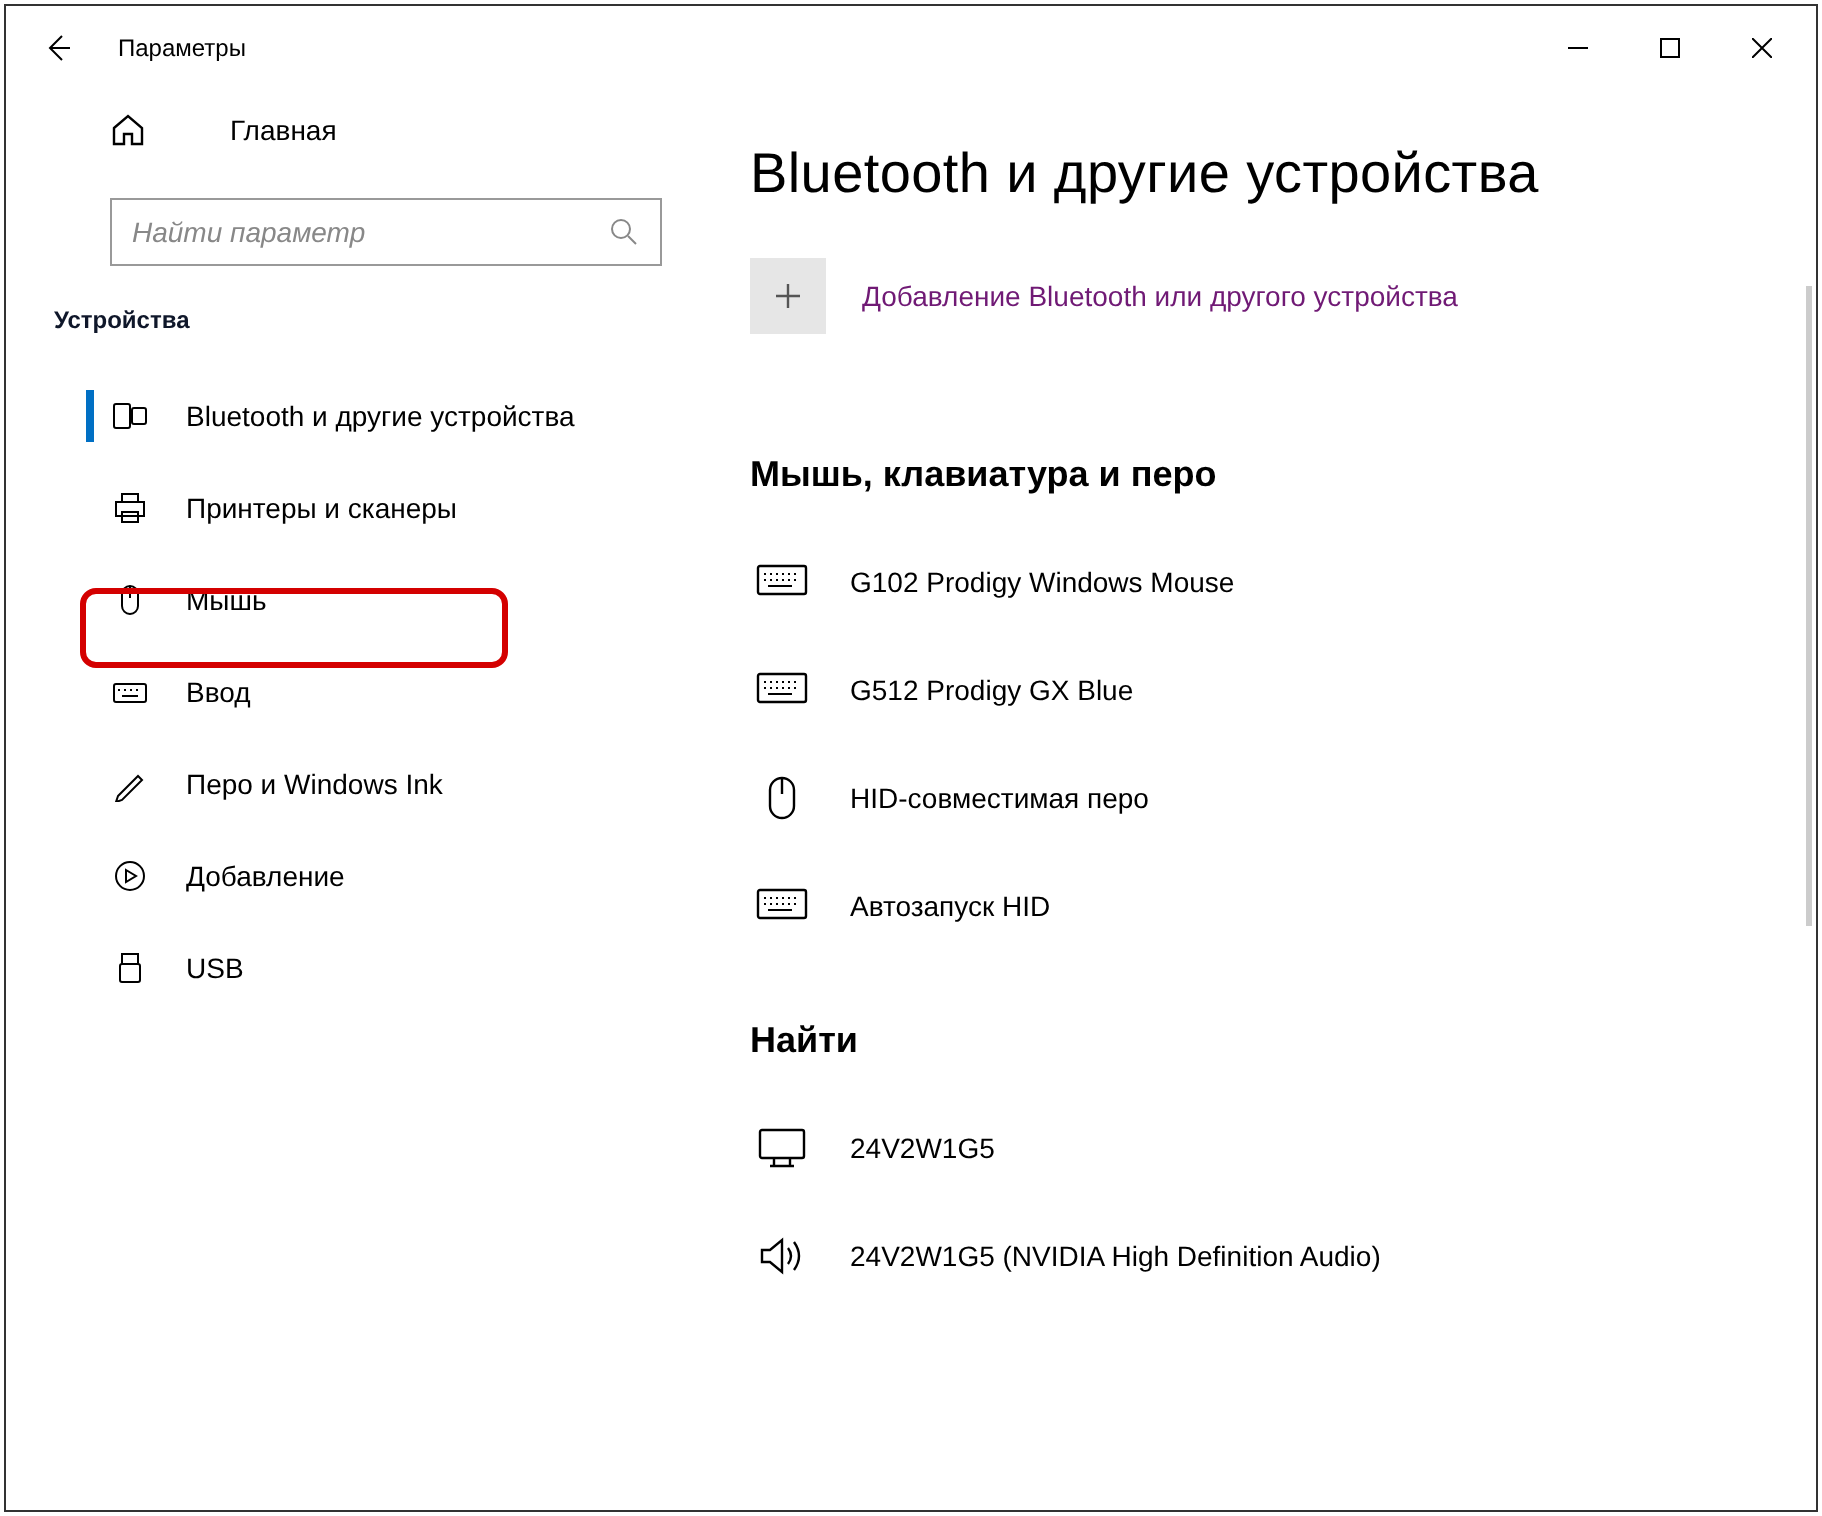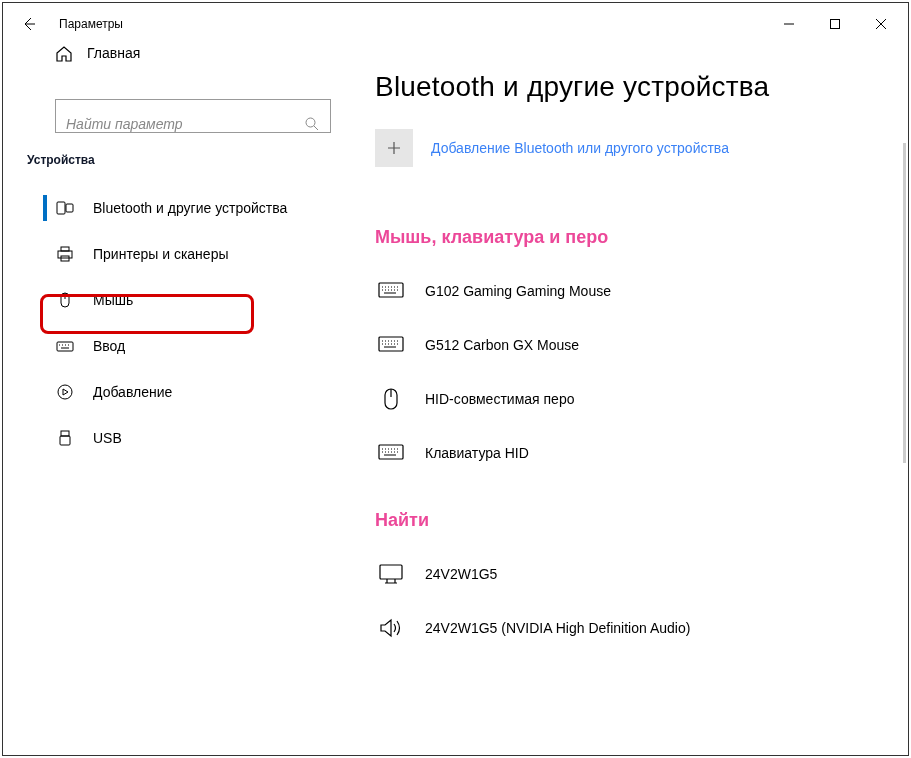--- a/index.html
+++ b/index.html
@@ -5,38 +5,38 @@
 * { margin: 0; padding: 0; box-sizing: border-box; }
 body { font-family: "Segoe UI", Tahoma, sans-serif; background: #fff; width: 911px; height: 758px; overflow: hidden; position: relative; }
 .outer { border: 1px solid #333; width: 907px; height: 754px; margin: 2px; display: flex; flex-direction: column; background: #fff; }
 .titlebar { display: flex; align-items: center; height: 42px; padding: 0 4px; }
 .back { width: 44px; height: 42px; display: flex; align-items: center; justify-content: center; cursor: pointer; }
 .app-title { font-size: 12px; color: #000; margin-left: 8px; flex: 1; }
 .win-ctl { display: flex; }
 .wc { width: 46px; height: 32px; display: flex; align-items: center; justify-content: center; cursor: pointer; }
 .body { display: flex; flex: 1; overflow: hidden; }
 .sidebar { width: 352px; padding: 0 0 0 0; }
-.home { display: flex; height: 40px; margin: 0 0 14px 52px; cursor: pointer; }
+.home { display: flex; align-items: center; height: 40px; margin: 0 0 14px 52px; cursor: pointer; gap: 28px; }
 .home svg, .nav-item svg { flex-shrink: 0; }
 .home-label { margin-left: 14px; font-size: 14px; color: #000; }
-.search { margin: 0 24px 20px 52px; height: 34px; border: 1px solid #999; display: flex; align-items: flex-end; padding: 0 10px; background: #fff; }
+.search { margin: 0 24px 20px 52px; height: 34px; border: 1px solid #999; display: flex; align-items: center; padding: 0 10px; background: #fff; }
 .search input { border: none; outline: none; flex: 1; font-size: 14px; background: transparent; }
 .search input::placeholder { color: #888; font-style: italic; }
 .cat-title { margin: 0 0 18px 24px; font-size: 12px; font-weight: 600; color: #0f172a; }
 .nav-item { display: flex; align-items: center; height: 46px; padding-left: 52px; cursor: pointer; position: relative; font-size: 14px; color: #000; }
 .nav-item.active::before { content: ""; position: absolute; left: 40px; top: 10px; bottom: 10px; width: 4px; background: #006fc4; }
 .nav-icon { width: 20px; display: flex; align-items: center; justify-content: center; }
 .nav-label { margin-left: 18px; }
 .highlight { position: absolute; left: 40px; top: 294px; width: 214px; height: 40px; border: 3px solid #d40000; border-radius: 8px; pointer-events: none; }
 .content { flex: 1; padding: 26px 30px 0 20px; overflow: hidden; position: relative; }
 .page-title { font-size: 28px; font-weight: 400; color: #000; margin-bottom: 26px; letter-spacing: 0.2px; }
 .add-row { display: flex; align-items: center; margin-bottom: 60px; cursor: pointer; }
 .add-box { width: 38px; height: 38px; background: #e6e6e6; display: flex; align-items: center; justify-content: center; margin-right: 18px; }
-.add-label { font-size: 14px; color: #3b82f6; }
-.section-header { font-size: 18px; font-weight: 600; color: #ec4899; margin-bottom: 16px; }
+.add-label { font-size: 14px; color: #701a75; }
+.section-header { font-size: 18px; font-weight: 600; color: #000000; margin-bottom: 16px; }
 .device { display: flex; align-items: center; height: 54px; }
 .dev-icon { width: 32px; display: flex; align-items: center; justify-content: center; margin-right: 18px; }
 .dev-label { font-size: 14px; color: #000; }
 .section-gap { height: 30px; }
 .scroll-track { position: absolute; right: 2px; top: 98px; width: 3px; height: 320px; background: #ccc; }
 </style>
 </head>
 <body>
 
 <div class="outer">
@@ -117,20 +117,28 @@
             <svg width="18" height="18" viewBox="0 0 18 18">
               <rect x="1" y="5" width="16" height="9" rx="1" fill="none" stroke="#000" stroke-width="1"></rect>
               <path d="M3 8 H4 M6 8 H7 M9 8 H10 M12 8 H13 M5 11 H13" stroke="#000" stroke-width="1"></path>
             </svg>
           </span>
         <span class="nav-label">Ввод</span>
       </div>
       <div class="nav-item">
         <span class="nav-icon">
             <svg width="18" height="18" viewBox="0 0 18 18">
+              <path d="M3 15 L13 5 L15 7 L5 17 L2 18 Z" fill="none" stroke="#000" stroke-width="1"></path>
+            </svg>
+          </span>
+        <span class="nav-label">Перо и Windows Ink</span>
+      </div>
+      <div class="nav-item">
+        <span class="nav-icon">
+            <svg width="18" height="18" viewBox="0 0 18 18">
               <circle cx="9" cy="9" r="7" fill="none" stroke="#000" stroke-width="1"></circle>
               <path d="M7 6 L12 9 L7 12 Z" fill="none" stroke="#000" stroke-width="1"></path>
             </svg>
           </span>
         <span class="nav-label">Добавление</span>
       </div>
       <div class="nav-item">
         <span class="nav-icon">
             <svg width="18" height="18" viewBox="0 0 18 18">
               <rect x="5" y="2" width="8" height="5" fill="none" stroke="#000" stroke-width="1"></rect>
@@ -153,48 +161,48 @@
       </div>
 
       <div class="section-header">Мышь, клавиатура и перо</div>
       <div class="device">
         <span class="dev-icon">
             <svg width="26" height="18" viewBox="0 0 26 18">
               <rect x="1" y="1" width="24" height="14" rx="1" fill="none" stroke="#000" stroke-width="1.2"></rect>
               <path d="M4 5 H5 M7 5 H8 M10 5 H11 M13 5 H14 M16 5 H17 M19 5 H20 M4 8 H5 M7 8 H8 M10 8 H11 M13 8 H14 M16 8 H17 M19 8 H20 M6 11 H18" stroke="#000" stroke-width="1"></path>
             </svg>
           </span>
-        <span class="dev-label">G102 Gaming Gaming Mouse</span>
+        <span class="dev-label">G102 Prodigy Windows Mouse</span>
       </div>
       <div class="device">
         <span class="dev-icon">
             <svg width="26" height="18" viewBox="0 0 26 18">
               <rect x="1" y="1" width="24" height="14" rx="1" fill="none" stroke="#000" stroke-width="1.2"></rect>
               <path d="M4 5 H5 M7 5 H8 M10 5 H11 M13 5 H14 M16 5 H17 M19 5 H20 M4 8 H5 M7 8 H8 M10 8 H11 M13 8 H14 M16 8 H17 M19 8 H20 M6 11 H18" stroke="#000" stroke-width="1"></path>
             </svg>
           </span>
-        <span class="dev-label">G512 Carbon GX Mouse</span>
+        <span class="dev-label">G512 Prodigy GX Blue</span>
       </div>
       <div class="device">
         <span class="dev-icon">
             <svg width="18" height="24" viewBox="0 0 18 24">
               <rect x="3" y="2" width="12" height="20" rx="6" fill="none" stroke="#000" stroke-width="1.2"></rect>
               <path d="M9 2 V10" stroke="#000" stroke-width="1.2"></path>
             </svg>
           </span>
         <span class="dev-label">HID-совместимая перо</span>
       </div>
       <div class="device">
         <span class="dev-icon">
             <svg width="26" height="18" viewBox="0 0 26 18">
               <rect x="1" y="1" width="24" height="14" rx="1" fill="none" stroke="#000" stroke-width="1.2"></rect>
               <path d="M4 5 H5 M7 5 H8 M10 5 H11 M13 5 H14 M16 5 H17 M19 5 H20 M4 8 H5 M7 8 H8 M10 8 H11 M13 8 H14 M16 8 H17 M19 8 H20 M6 11 H18" stroke="#000" stroke-width="1"></path>
             </svg>
           </span>
-        <span class="dev-label">Клавиатура HID</span>
+        <span class="dev-label">Автозапуск HID</span>
       </div>
 
       <div class="section-gap"></div>
       <div class="section-header">Найти</div>
       <div class="device">
         <span class="dev-icon">
             <svg width="26" height="22" viewBox="0 0 26 22">
               <rect x="2" y="2" width="22" height="14" rx="1" fill="none" stroke="#000" stroke-width="1.2"></rect>
               <path d="M9 16 V20 M17 16 V20 M7 20 H19" stroke="#000" stroke-width="1.2"></path>
             </svg>

